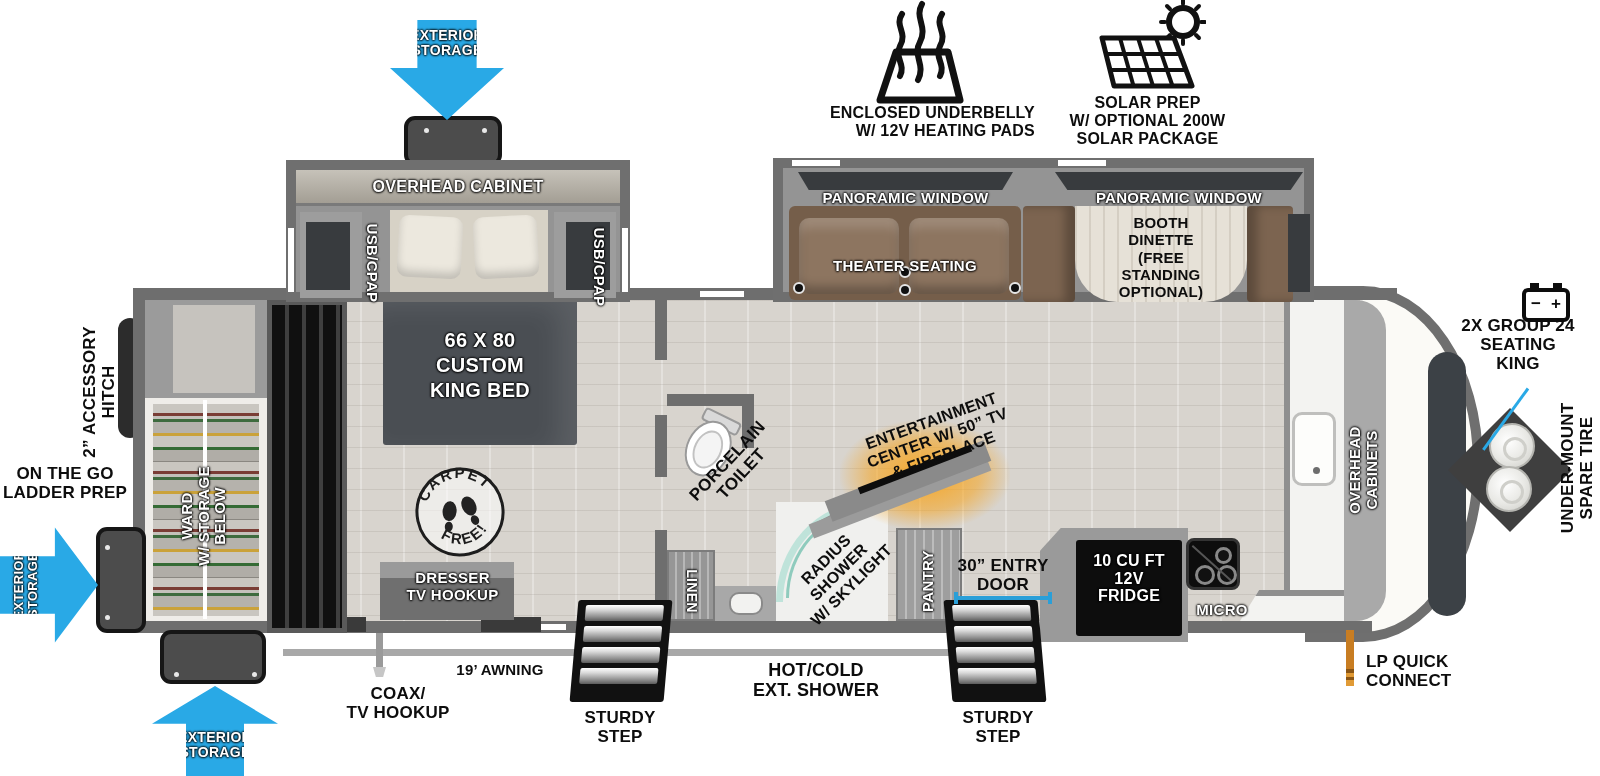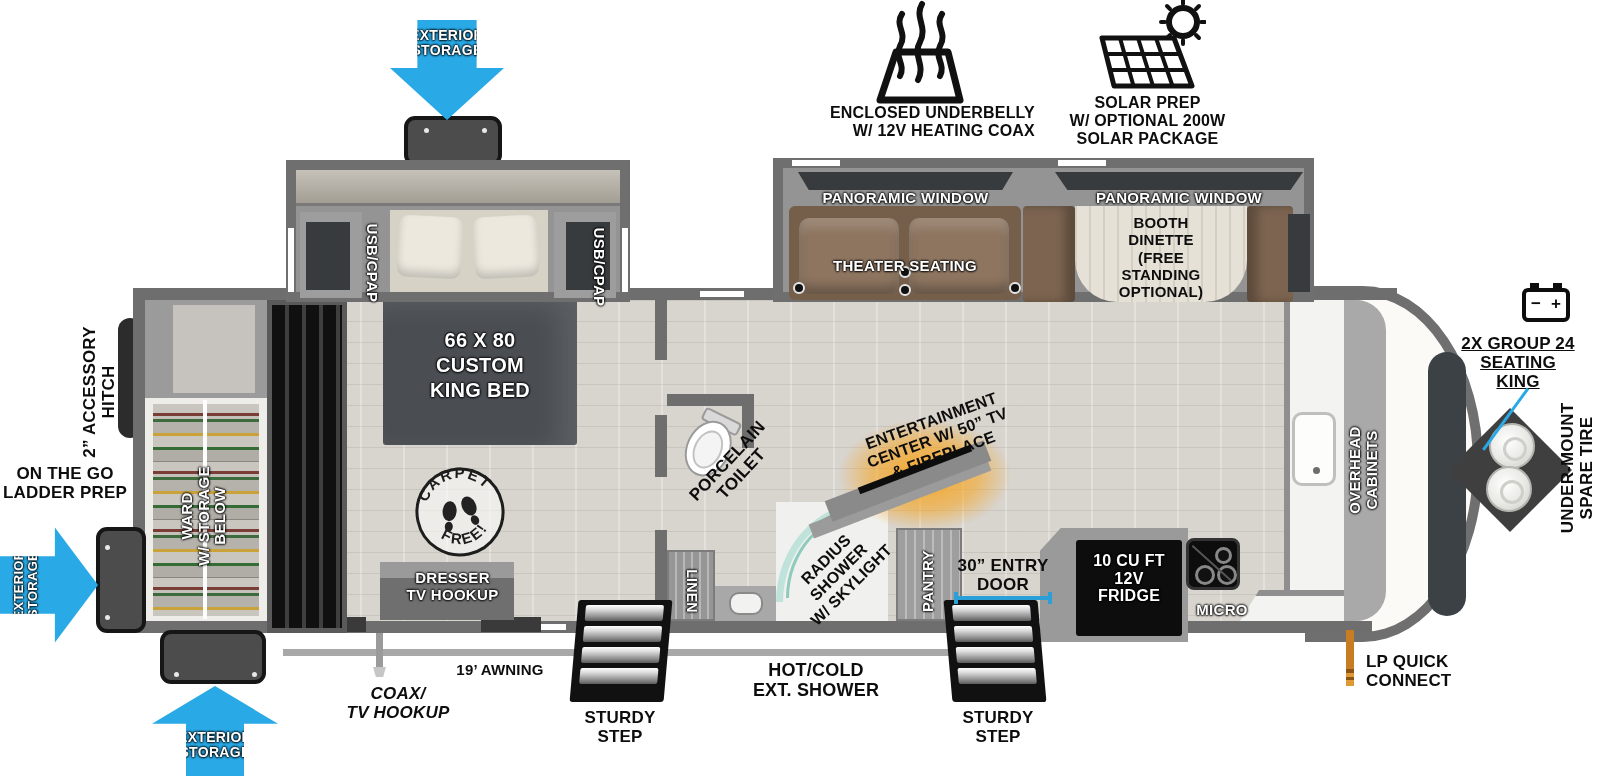--- a/index.html
+++ b/index.html
@@ -73,20 +73,21 @@
       <div>W/ STORAGE</div>
       <div>BELOW</div>
   </div>
 
   <div class="abs" style="left:267px;top:300px;width:80px;height:333px;border:5px solid #5a5a5a;box-sizing:border-box;background:
        repeating-linear-gradient(90deg,#101010 0 13px,#3f3f3f 13px 17px);z-index:4;"></div>
 
   <div class="slide" style="left:286px;top:160px;width:344px;height:142px;z-index:5;">
     <div class="abs" style="left:0;top:0;width:324px;height:36px;background:linear-gradient(180deg,#c6c2b9,#a39e94);
                 border-bottom:3px solid #7a7a7a;box-sizing:border-box;"></div>
+    <div class="lbl-w" style="left:0;top:8px;width:324px;font-size:16px;">OVERHEAD CABINET</div>
     <div class="abs" style="left:4px;top:42px;width:62px;height:86px;background:#9d9d9d;">
       <div class="darkwin" style="left:6px;top:10px;width:44px;height:68px;"></div>
     </div>
     <div class="abs" style="left:258px;top:42px;width:62px;height:86px;background:#9d9d9d;">
       <div class="darkwin" style="left:12px;top:10px;width:44px;height:68px;"></div>
     </div>
     <div class="abs" style="left:94px;top:40px;width:158px;height:82px;background:#d7d2c6;">
       <div class="abs" style="left:8px;top:6px;width:64px;height:62px;background:#ece8de;border-radius:10px;transform:rotate(3deg);box-shadow:inset 0 -6px 8px rgba(0,0,0,.18);"></div>
       <div class="abs" style="left:84px;top:6px;width:64px;height:62px;background:#ece8de;border-radius:10px;transform:rotate(-3deg);box-shadow:inset 0 -6px 8px rgba(0,0,0,.18);"></div>
     </div>
@@ -288,21 +289,21 @@
     <div class="lbl-w" style="left:0;top:44px;width:126px;font-size:14px;">
       <div>EXTERIOR</div>
         <div>STORAGE</div>
     </div>
   </div>
 
   <div class="abs" style="left:283px;top:649px;width:667px;height:7px;background:#a8a8a8;z-index:3;"></div>
   <div class="abs" style="left:376px;top:633px;width:7px;height:38px;background:#9a9a9a;z-index:4;">
     <div class="abs" style="left:-3px;top:34px;width:13px;height:10px;background:#c6c6c6;clip-path:polygon(0 0,100% 0,78% 100%,22% 100%);"></div>
   </div>
-  <div class="lbl-b" style="left:330px;top:684px;width:136px;font-size:17px;z-index:6;font-style:italic;">
+  <div class="lbl-b" style="left:330px;top:684px;width:136px;font-size:17px;z-index:6;">
     <div>COAX/</div>
       <div>TV HOOKUP</div>
   </div>
   <div class="lbl-b" style="left:440px;top:662px;width:120px;font-size:15px;z-index:6;">19’ AWNING</div>
 
   <div class="stairs" style="left:574px;top:600px;width:94px;height:102px;transform:skewX(-5deg);z-index:4;">
     <div class="step"></div>
       <div class="step"></div>
       <div class="step"></div>
       <div class="step"></div>
@@ -336,21 +337,21 @@
               background:radial-gradient(circle at 40% 38%,#ffffff 0%,#e8e8e4 55%,#c9c9c4 100%);border:2px solid #b5b5b0;box-sizing:border-box;">
     <div class="abs" style="left:12px;top:12px;width:18px;height:18px;border:3px solid #cfcfca;border-radius:50%;"></div>
   </div>
 
   <div class="abs" style="left:1522px;top:288px;width:48px;height:34px;background:#fff;border:4px solid #0d0d0d;border-radius:6px;box-sizing:border-box;z-index:6;">
     <div class="abs" style="left:4px;top:-9px;width:9px;height:5px;background:#0d0d0d;"></div>
     <div class="abs" style="left:27px;top:-9px;width:9px;height:5px;background:#0d0d0d;"></div>
     <span class="abs" style="left:5px;top:2px;font-weight:800;font-size:17px;color:#0d0d0d;line-height:20px;">−</span>
     <span class="abs" style="left:25px;top:2px;font-weight:800;font-size:17px;color:#0d0d0d;line-height:20px;">+</span>
   </div>
-  <div class="lbl-b" style="left:1438px;top:334px;width:160px;font-size:17px;z-index:6;text-decoration:underline;">
+  <div class="lbl-b" style="left:1438px;top:316px;width:160px;font-size:17px;z-index:6;">
     <div>2X GROUP 24</div>
       <div>SEATING</div>
       <div>KING</div>
   </div>
   <div class="abs" style="left:1528px;top:387px;width:76px;height:3px;background:#29a9e6;transform:rotate(126deg);transform-origin:0 50%;z-index:6;"></div>
   <div class="lbl-b" style="left:1493px;top:448px;width:170px;height:40px;font-size:17px;transform:rotate(-90deg);z-index:6;">
     <div>UNDER-MOUNT</div>
       <div>SPARE TIRE</div>
   </div>
 
@@ -362,21 +363,21 @@
   </div>
 
   <svg class="abs" style="left:856px;top:0;width:112px;height:108px;z-index:6;" viewBox="0 0 112 108">
     <path d="M24 100 L40 52 L92 52 L104 100 Z" fill="none" stroke="#111" stroke-width="7" stroke-linejoin="round"></path>
     <path d="M46 14 C38 26 52 32 44 46 C38 58 50 64 44 76" fill="none" stroke="#111" stroke-width="6" stroke-linecap="round"></path>
     <path d="M66 4 C58 18 72 26 64 42 C56 56 70 64 62 80" fill="none" stroke="#111" stroke-width="6" stroke-linecap="round"></path>
     <path d="M86 14 C78 26 92 32 84 46 C78 58 90 64 84 76" fill="none" stroke="#111" stroke-width="6" stroke-linecap="round"></path>
   </svg>
   <div class="lbl-b" style="left:790px;top:104px;width:245px;font-size:16px;z-index:6;text-align:right;">
     <div>ENCLOSED UNDERBELLY</div>
-      <div>W/ 12V HEATING COAX</div>
+      <div>W/ 12V HEATING PADS</div>
   </div>
 
   <svg class="abs" style="left:1086px;top:0;width:120px;height:98px;z-index:6;" viewBox="0 0 120 98">
     <g stroke="#111" stroke-width="5" fill="#fff" stroke-linejoin="round">
       <path d="M16 38 L88 38 L106 86 L28 86 Z"></path>
     </g>
     <g stroke="#111" stroke-width="4">
       <line x1="34" y1="38" x2="47.5" y2="86"></line>
       <line x1="52" y1="38" x2="67" y2="86"></line>
       <line x1="70" y1="38" x2="86.5" y2="86"></line>

